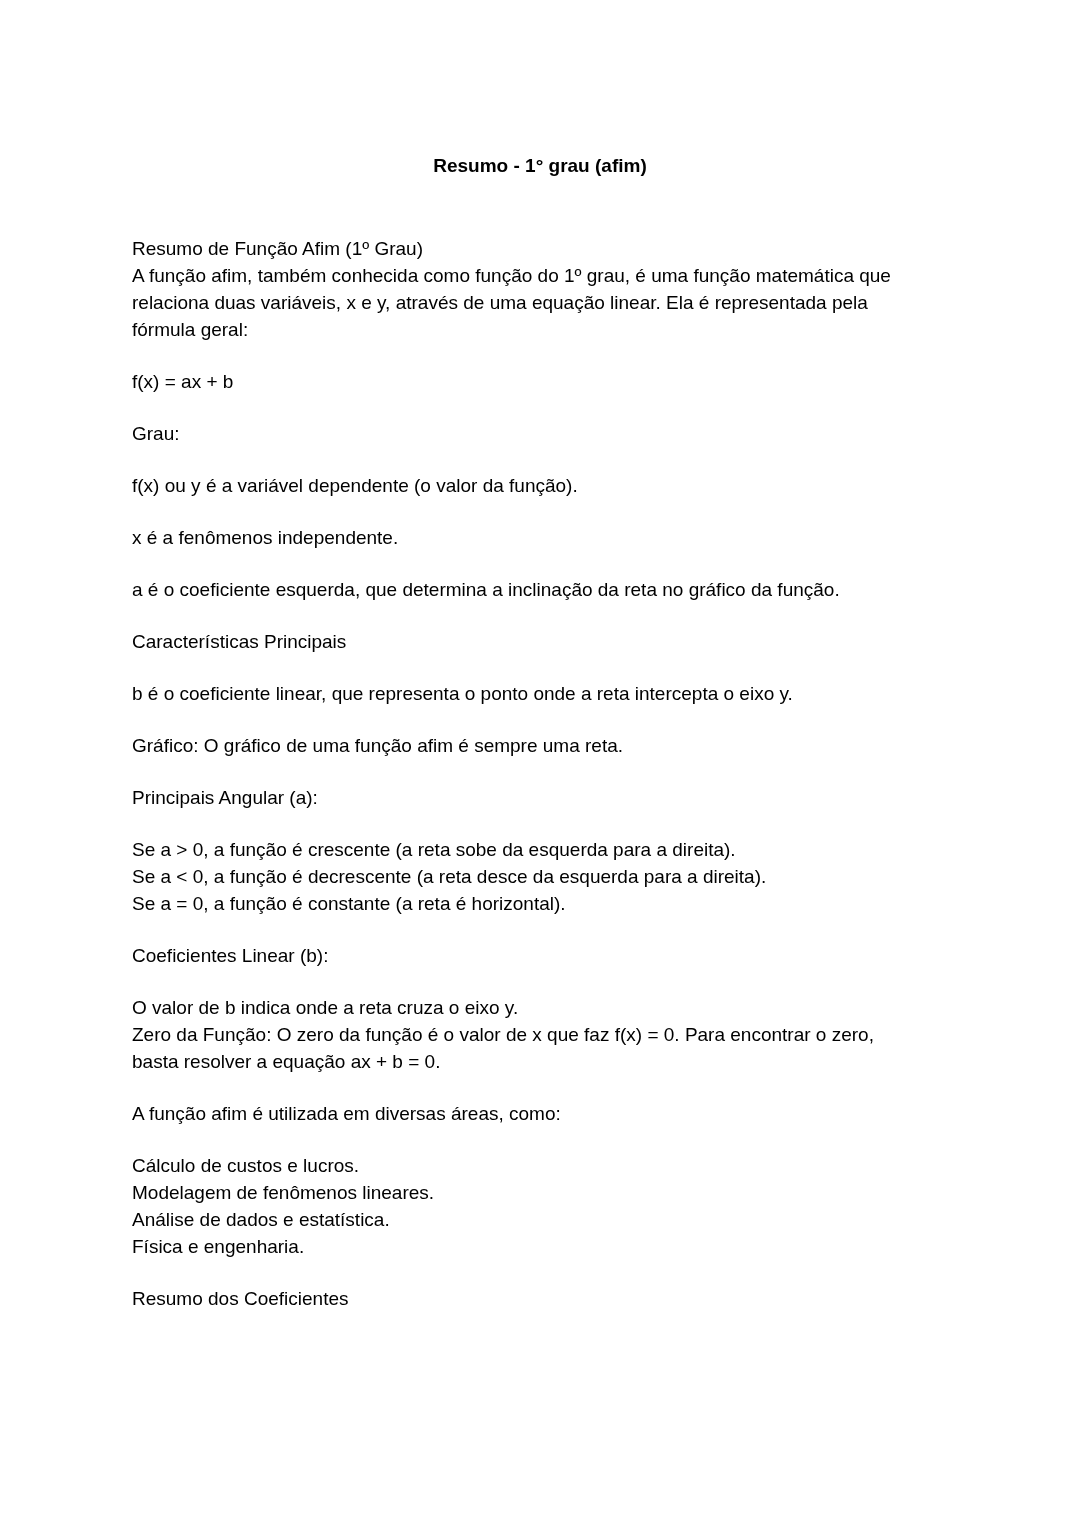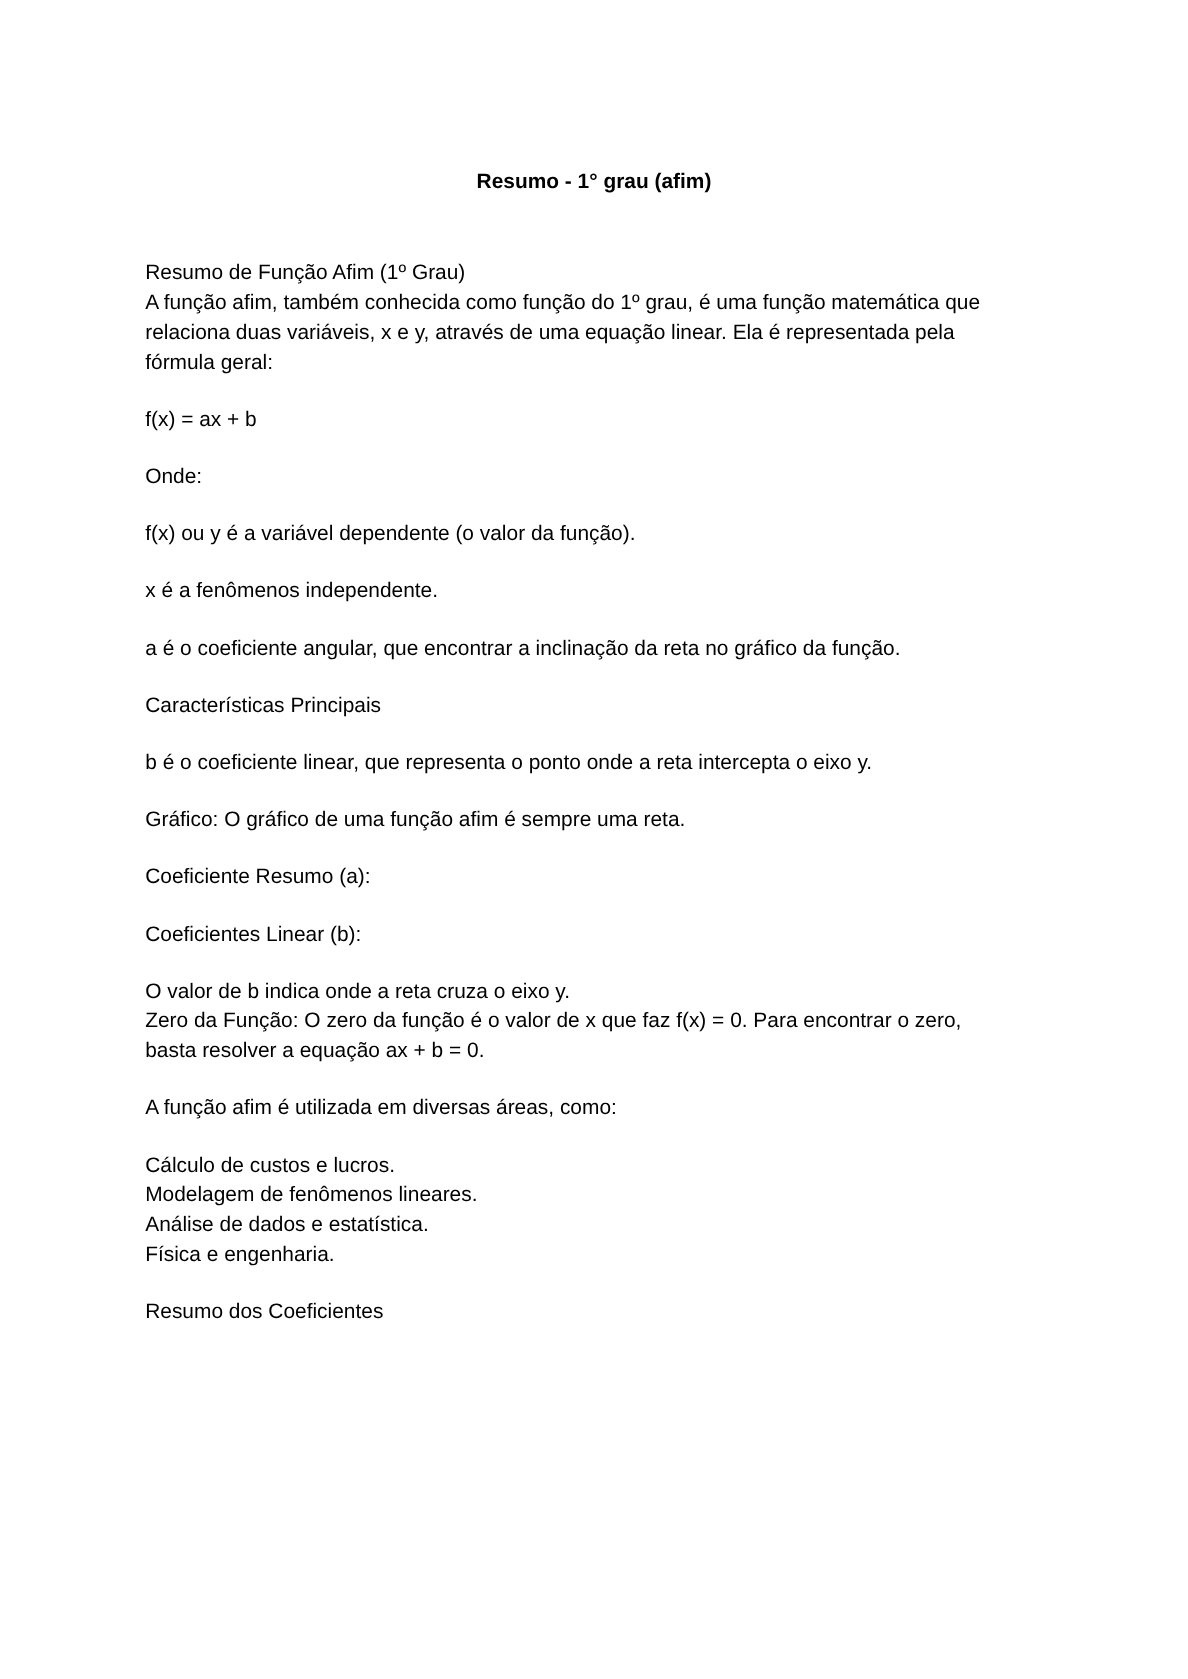--- a/index.html
+++ b/index.html
@@ -36,28 +36,31 @@
 </head>
 <body>
 
 <div class="page">
   <h1 class="doc-title">Resumo - 1° grau (afim)</h1>
   <p class="para">Resumo de Função Afim (1º Grau)
 A função afim, também conhecida como função do 1º grau, é uma função matemática que
 relaciona duas variáveis, x e y, através de uma equação linear. Ela é representada pela
 fórmula geral:</p>
   <p class="para">f(x) = ax + b</p>
-  <p class="para">Onde:</p>
+  <p class="para">Grau:</p>
   <p class="para">f(x) ou y é a variável dependente (o valor da função).</p>
   <p class="para">x é a fenômenos independente.</p>
-  <p class="para">a é o coeficiente angular, que encontrar a inclinação da reta no gráfico da função.</p>
+  <p class="para">a é o coeficiente esquerda, que determina a inclinação da reta no gráfico da função.</p>
   <p class="para">Características Principais</p>
   <p class="para">b é o coeficiente linear, que representa o ponto onde a reta intercepta o eixo y.</p>
   <p class="para">Gráfico: O gráfico de uma função afim é sempre uma reta.</p>
-  <p class="para">Coeficiente Resumo (a):</p>
+  <p class="para">Principais Angular (a):</p>
+  <p class="para">Se a &gt; 0, a função é crescente (a reta sobe da esquerda para a direita).
+Se a &lt; 0, a função é decrescente (a reta desce da esquerda para a direita).
+Se a = 0, a função é constante (a reta é horizontal).</p>
   <p class="para">Coeficientes Linear (b):</p>
   <p class="para">O valor de b indica onde a reta cruza o eixo y.
 Zero da Função: O zero da função é o valor de x que faz f(x) = 0. Para encontrar o zero,
 basta resolver a equação ax + b = 0.</p>
   <p class="para">A função afim é utilizada em diversas áreas, como:</p>
   <p class="para">Cálculo de custos e lucros.
 Modelagem de fenômenos lineares.
 Análise de dados e estatística.
 Física e engenharia.</p>
   <p class="para">Resumo dos Coeficientes</p>

